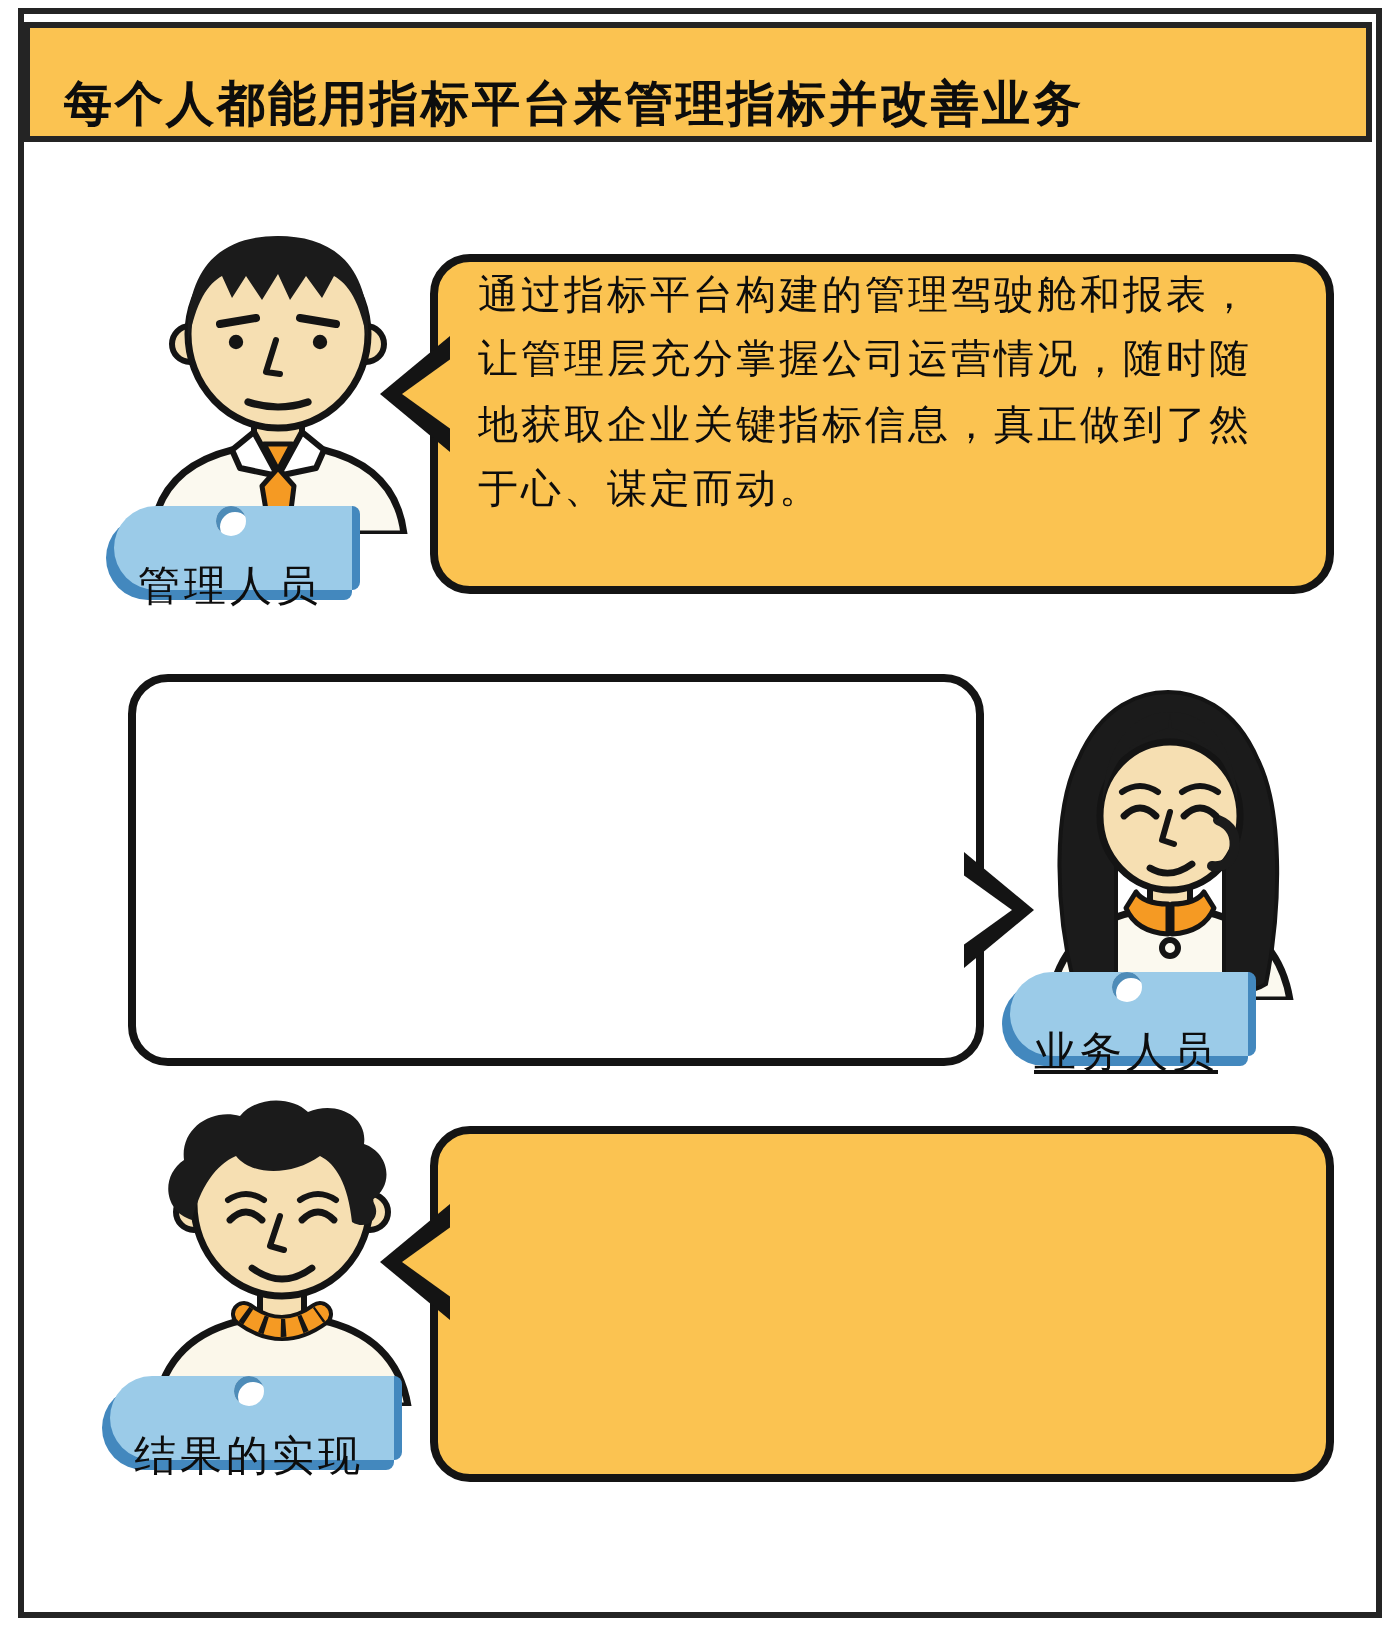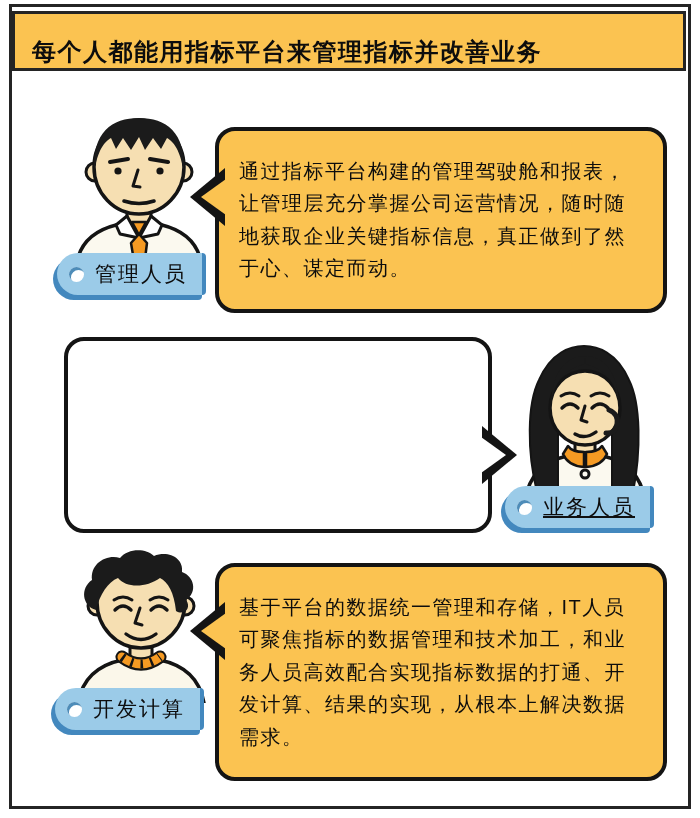--- a/index.html
+++ b/index.html
@@ -25,38 +25,38 @@
     position:absolute;left:12px;top:11px;width:674px;height:60px;
     background:var(--yellow);border:3px solid #242424;box-sizing:border-box;
     display:flex;align-items:center;padding:0 17px;
   }
   .header-bar .title{
     font-size:24px;font-weight:bold;letter-spacing:1.5px;color:#0d0d0d;margin-top:21px;
   }
   .bubble{
     position:absolute;box-sizing:border-box;
     border:4px solid var(--outline);border-radius:20px;
-    background:var(--yellow);padding:24px 20px;
+    background:var(--yellow);padding:1px 20px;
     font-size:20px;line-height:1.62;letter-spacing:1.5px;color:#0d0d0d;
     text-align:left;
   }
   .bubble.white{background:var(--bubble-white);}
   .tail{position:absolute;width:36px;height:60px;}
   .tail svg{display:block;width:100%;height:100%;overflow:visible;}
   .tail.left{left:-29px;}
   .tail.right{right:-29px;}
   .avatar{position:absolute;}
   .avatar svg{display:block;width:100%;height:100%;}
   .tag{
     position:absolute;height:42px;background:var(--tag-blue);
     border-radius:21px 4px 4px 21px;
     border-right:4px solid var(--tag-shadow);
     box-shadow:-4px 5px 0 var(--tag-shadow);
     display:flex;align-items:center;gap:11px;
-    padding:0 15px 0 12px;box-sizing:border-box;
+    padding:0 15px 0 12px;box-sizing:border-box;flex-direction:column;
   }
   .tag-hole{
     width:15px;height:15px;border-radius:50%;background:#fff;
     box-shadow:inset 2px 3px 0 #4E8CB8;flex:0 0 auto;
   }
   .tag-label{font-size:21px;letter-spacing:2px;color:#0d0d0d;white-space:nowrap;}
   
   #bubble-manager {left:215px;top:127px;width:452px;min-height:170px;}
   #bubble-manager .tail{top:36px;}
   #bubble-business{left:64px;top:337px;width:428px;min-height:196px;}
@@ -165,24 +165,23 @@
     <path d="M80,52 Q89,46 98,52" fill="none" stroke="#141414" stroke-width="3" stroke-linecap="round"></path>
     <path d="M45,62 Q53,54 61,62" fill="none" stroke="#141414" stroke-width="3.4" stroke-linecap="round"></path>
     <path d="M81,62 Q89,54 97,62" fill="none" stroke="#141414" stroke-width="3.4" stroke-linecap="round"></path>
     <path d="M70,60 L65,75 L72,77" fill="none" stroke="#141414" stroke-width="3" stroke-linecap="round" stroke-linejoin="round"></path>
     <path d="M56,86 Q71,97 86,86" fill="none" stroke="#141414" stroke-width="3.4" stroke-linecap="round"></path>
   </svg>
 </div>
 
 <div class="tag" id="tag-tech">
   <span class="tag-hole"></span>
-  <span class="tag-label">开发计算</span>
+  <span class="tag-label">结果的实现</span>
 </div>
 
 <div class="bubble" id="bubble-tech">
   <span class="tail left">
     <svg viewBox="0 0 36 60">
       <polygon points="35,1 0,30 35,59" fill="#141414"></polygon>
       <polygon points="36,12 11,30 36,48" fill="#FBC351"></polygon>
     </svg>
   </span>
-  <span>基于平台的数据统一管理和存储，IT人员可聚焦指标的数据管理和技术加工，和业务人员高效配合实现指标数据的打通、开发计算、结果的实现，从根本上解决数据需求。</span>
 </div>
 
 </body></html>

